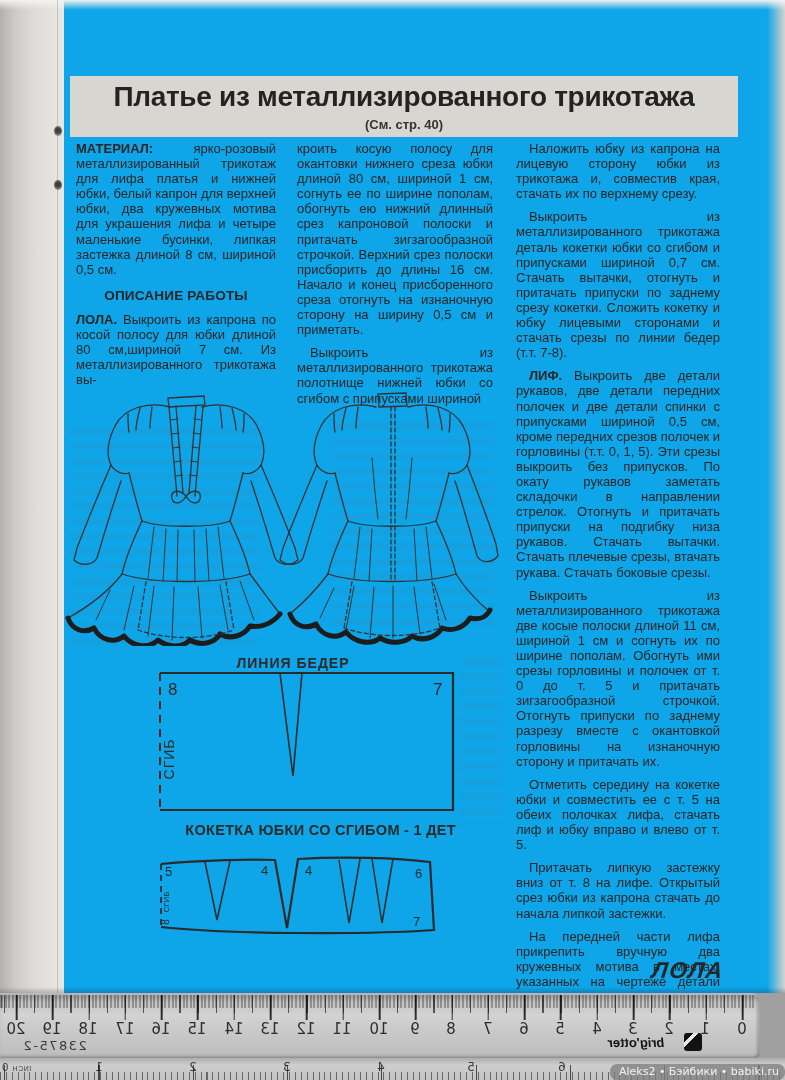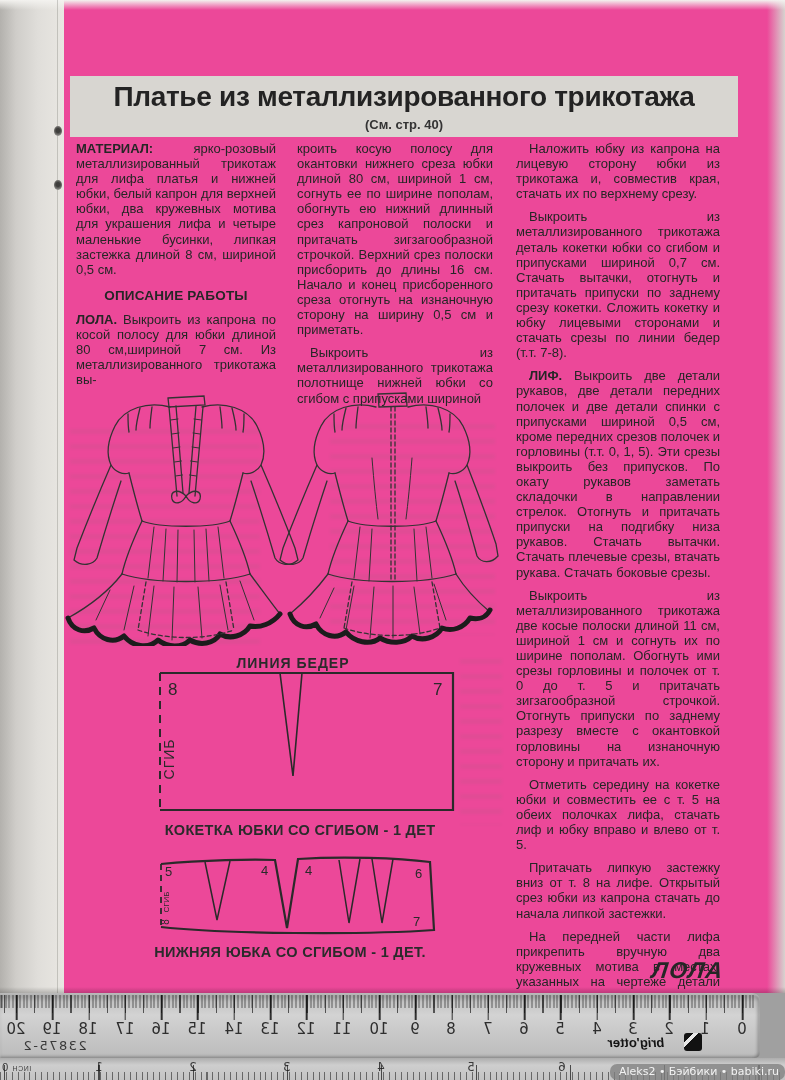--- a/index.html
+++ b/index.html
@@ -1,16 +1,16 @@
 <!DOCTYPE html>
 <html><head>
 <meta charset="utf-8">
 <style>
   html,body{margin:0;padding:0;background:#7d7d7d;}
-  .page{position:relative;width:785px;height:1080px;background:#ec4899;overflow:hidden;
+  .page{position:relative;width:785px;height:1080px;background:#0ea5e9;overflow:hidden;
         font-family:"Liberation Sans",sans-serif;color:#262626;}
   
   .edge-left{position:absolute;left:0;top:0;width:64px;height:1080px;
       background:linear-gradient(90deg,#b3b1ad 0,#cfcdc9 16px,#e0deda 38px,#e9e7e2 64px);}
   .edge-right{position:absolute;right:0;top:0;width:18px;height:1080px;
       background:linear-gradient(270deg,#d6d4cf 0,rgba(233,231,226,0) 18px);}
   .corner-top{position:absolute;left:0;top:0;width:785px;height:10px;
       background:linear-gradient(180deg,#f3f2ef,rgba(243,242,239,0));}
   .fold-line{position:absolute;left:57px;top:0;width:1px;height:993px;background:rgba(110,108,104,.30);}
   .pin{position:absolute;width:8px;height:10px;border-radius:50%;
@@ -31,21 +31,21 @@
   #col1{left:68px;width:216px;}
   #col2{left:289px;width:212px;}
   #col3{left:508px;width:220px;}
   .heading{font-weight:bold;text-align:center;font-size:13.5px;letter-spacing:.2px;margin:11px 0 9px 0 !important;}
 
   
   .figure-dresses{position:absolute;left:62px;top:388px;width:440px;height:258px;}
   .hipline{position:absolute;left:178px;top:643px;width:230px;text-align:center;
       font-size:14px;font-weight:bold;letter-spacing:1px;color:#2b2b2b;margin-top:12px;}
   .diagram1{position:absolute;left:150px;top:664px;}
-  .cap1{position:absolute;left:144px;top:822px;width:312px;text-align:center;
+  .cap1{position:absolute;left:144px;top:822px;width:312px;text-align:right;
       font-size:14.5px;font-weight:bold;letter-spacing:.3px;color:#2b2b2b;}
   .diagram2{position:absolute;left:153px;top:850px;}
   .cap2{position:absolute;left:125px;top:944px;width:330px;text-align:center;
       font-size:14.5px;font-weight:bold;letter-spacing:.3px;color:#2b2b2b;}
   .lola{position:absolute;left:652px;top:957px;font-size:23px;font-weight:900;font-style:italic;
       letter-spacing:1.5px;transform:skewX(-7deg);color:#262626;}
   svg text{font-family:"Liberation Sans",sans-serif;fill:#2a2a2a;}
 
   
   .ruler-shadow{position:absolute;left:0;top:987px;width:785px;height:6px;
@@ -189,21 +189,20 @@
       <path d="M52,12 L64,70 L77,11 M186,10 L196,73 L207,9 M219,9 L229,73 L240,9" stroke-width="1.5"></path>
       <text x="12" y="26" font-size="13" stroke="none">5</text>
       <text x="108" y="25" font-size="13" stroke="none">4</text>
       <text x="152" y="25" font-size="13" stroke="none">4</text>
       <text x="262" y="28" font-size="13" stroke="none">6</text>
       <text x="260" y="76" font-size="13" stroke="none">7</text>
       <text x="16" y="52" font-size="8" stroke="none" text-anchor="middle" transform="rotate(-90 16 52)">СГИБ</text>
       <text x="16" y="72" font-size="10" stroke="none" text-anchor="middle" transform="rotate(-90 16 72)">8</text>
     </svg>
   </div>
-  <div class="cap2">НИЖНЯЯ ЮБКА СО СГИБОМ - 1 ДЕТ.</div>
 
   <div class="lola">ЛОЛА</div>
 
   <div class="ruler-shadow"></div>
   <div class="ruler">
     <div class="ruler-body">
       <div class="t-mm"></div>
       <div class="t-half"></div>
       <div class="t-cm"></div>
       <span class="cmnum" style="left:6px">20</span>

